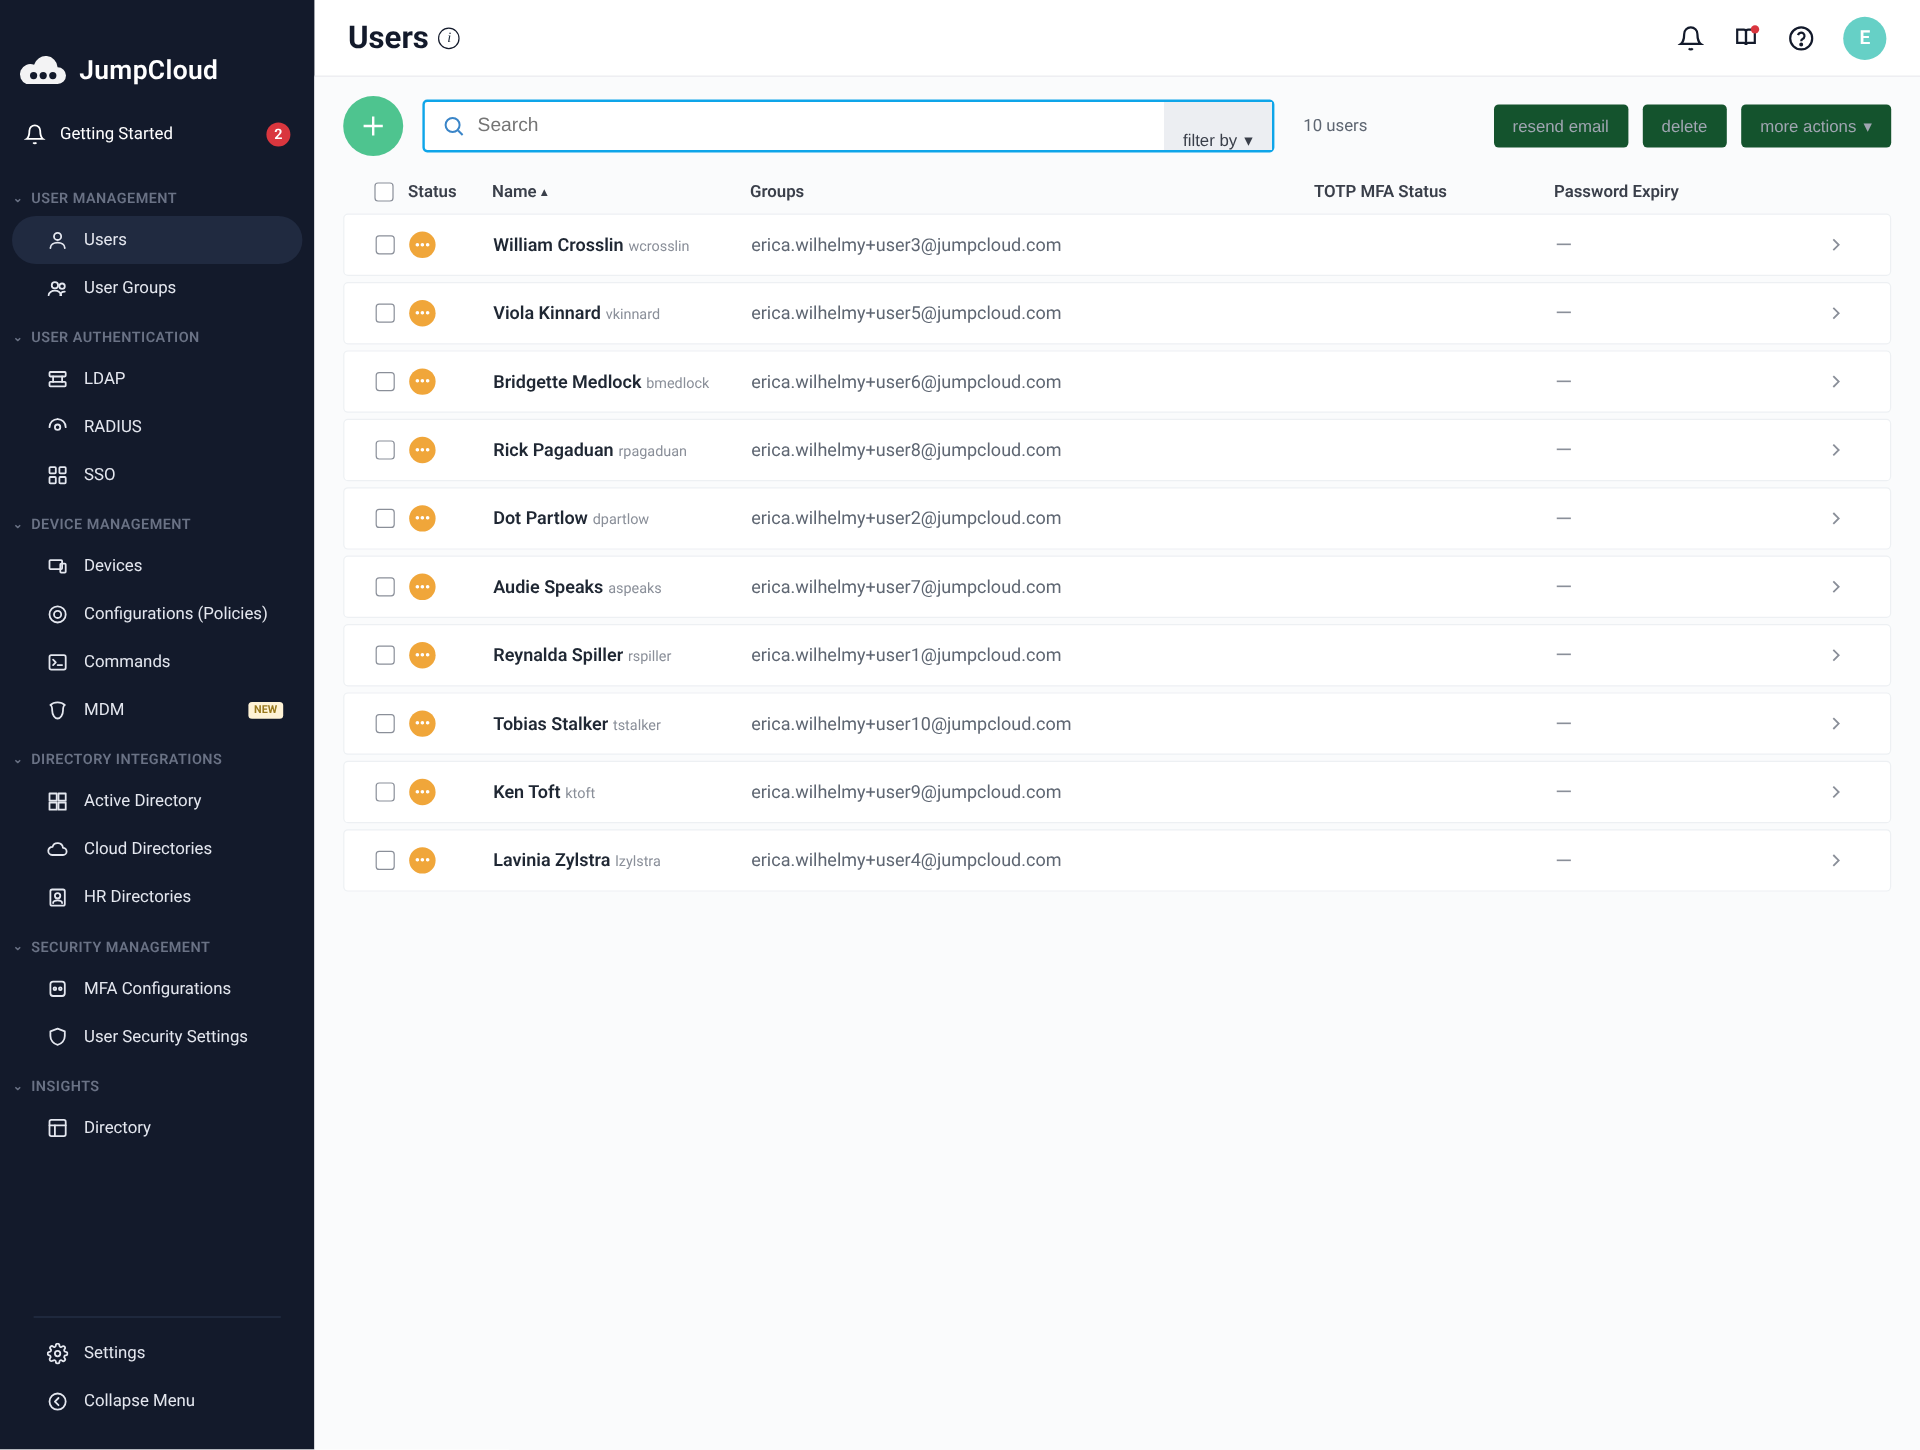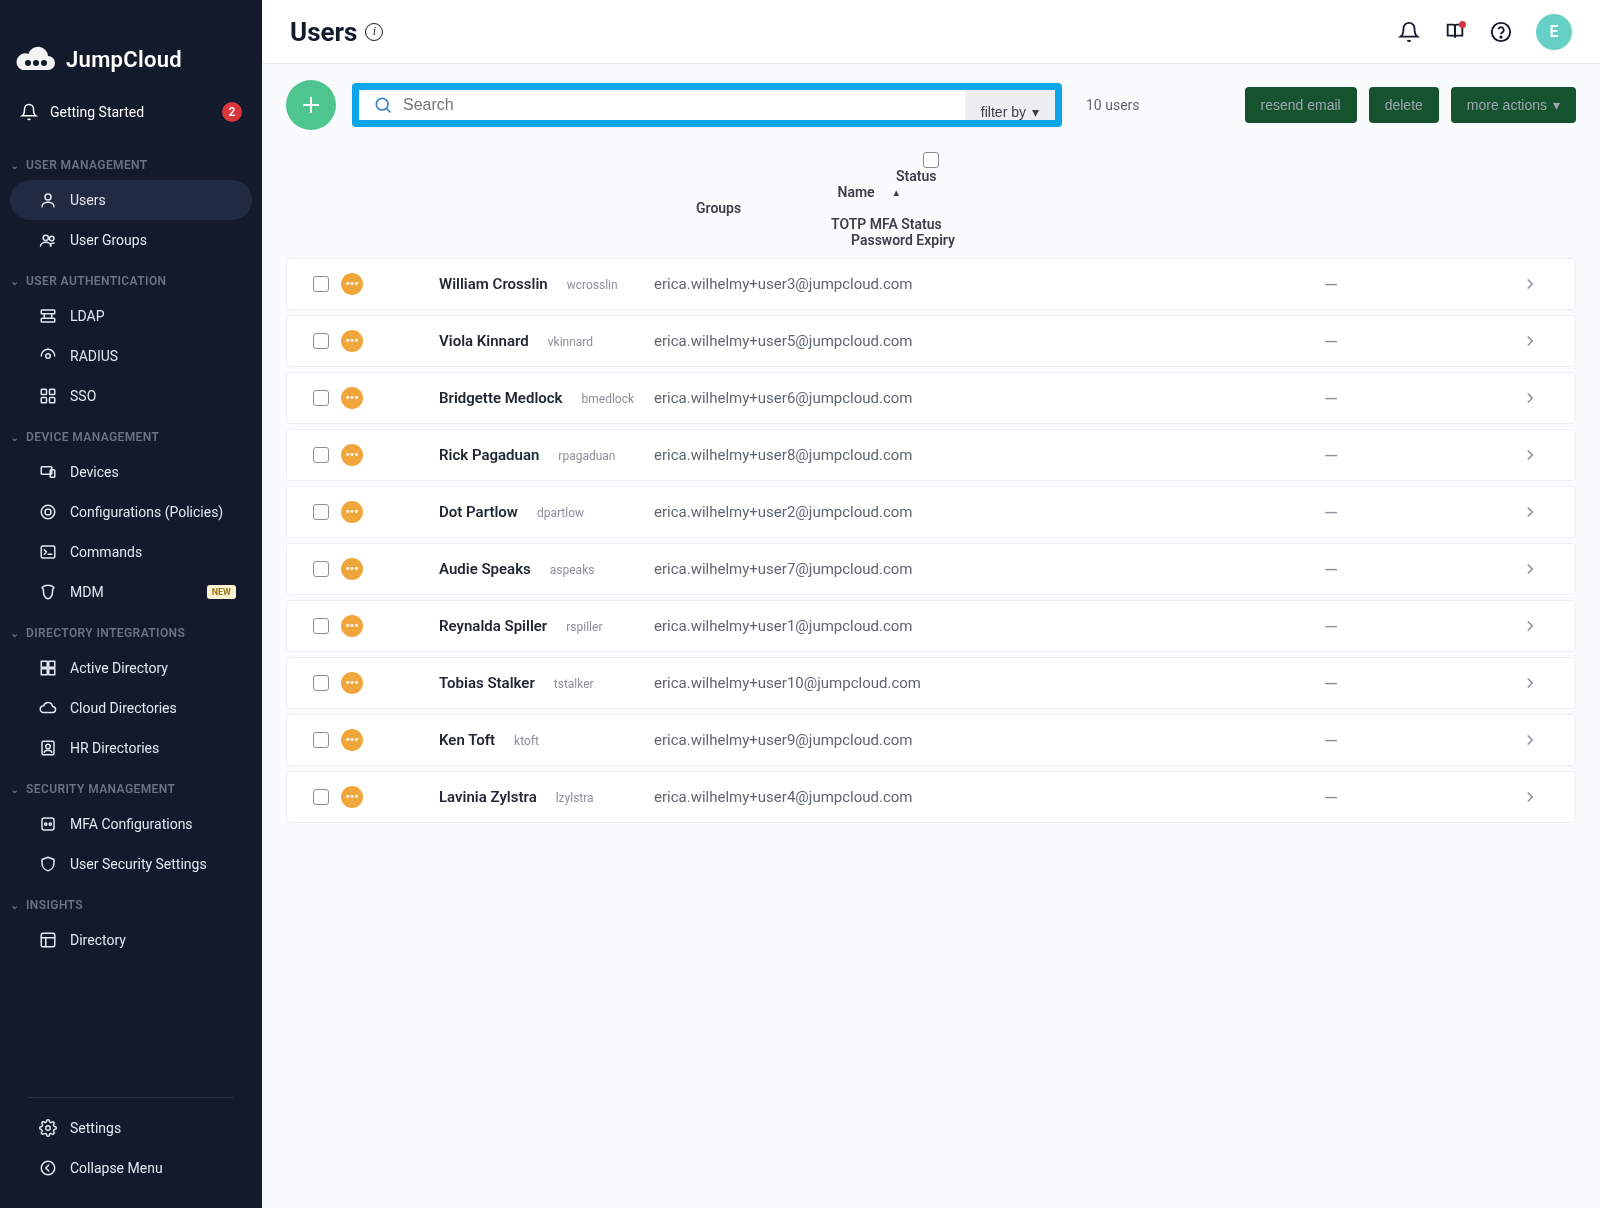--- a/index.html
+++ b/index.html
@@ -85,45 +85,45 @@
   
   .content { flex:1; padding: 16px 24px 24px 24px; background:#fafbfc;}
   .toolbar { display:flex; align-items:center; gap:16px; margin-bottom:12px;}
   .add-btn {
     width:50px; height:50px; border-radius:50%;
     background:#4ec48f; color:#fff; display:flex; align-items:center; justify-content:center;
     cursor:pointer; font-size:28px; flex-shrink:0;
   }
   .search-wrap {
     display:flex; align-items:stretch; flex:0 0 auto;
-    border:7px solid #0ea5e9; border-radius:4px; background:#fff;
+    border:2px solid #0ea5e9; border-radius:4px; background:#fff;
     height:44px; width:710px;
   }
   .search-inner { display:flex; align-items:center; flex:1; padding-left:14px; gap:10px;}
   .search-inner input {
     border:none; outline:none; font-size:16px; color:#555; flex:1; background:transparent;
   }
   .filter-btn {
     background:#eceef2; border:none; padding:0 16px; font-size:14px; color:#3a3f4a;
     display:flex; align-items:flex-end; gap:6px; cursor:pointer;
   }
   .count { color:#5e6672; font-size:14px; white-space:nowrap; margin-left:8px;}
   .grey-btn {
     background:#14532d; color:#a0a5b1; border:none; border-radius:4px;
     height:36px; padding:0 16px; font-size:14px; cursor:pointer;
   }
   .more-btn { display:flex; align-items:center; gap:6px;}
   .right-group { margin-left:auto; display:flex; align-items:center; gap:12px;}
   
   .thead {
-    display:flex; align-items:center; padding:10px 14px; color:#3a3f4a; font-size:14px; font-weight:600;flex-direction:column;
+    display:flex; align-items:center; padding:10px 14px; color:#3a3f4a; font-size:14px; font-weight:600;
   }
   .col-check { width:40px; display:flex; align-items:center; justify-content:center;}
   .col-status { width:70px;}
-  .col-name { width:215px; display:flex; align-items:center; gap:19px;margin-left:28px;}
+  .col-name { width:215px; display:flex; align-items:center; gap:4px;}
   .col-email { width:470px;}
   .col-totp { width:200px;}
   .col-expiry { width:160px;}
   .col-arrow { margin-left:auto; width:40px;}
   .sort-caret { font-size:10px;}
   .rows { display:flex; flex-direction:column; gap:5px;}
   .row {
     background:#fff; border:1px solid #edf0f3; border-radius:4px;
     display:flex; align-items:center; padding:14px 14px; cursor:pointer;
   }

